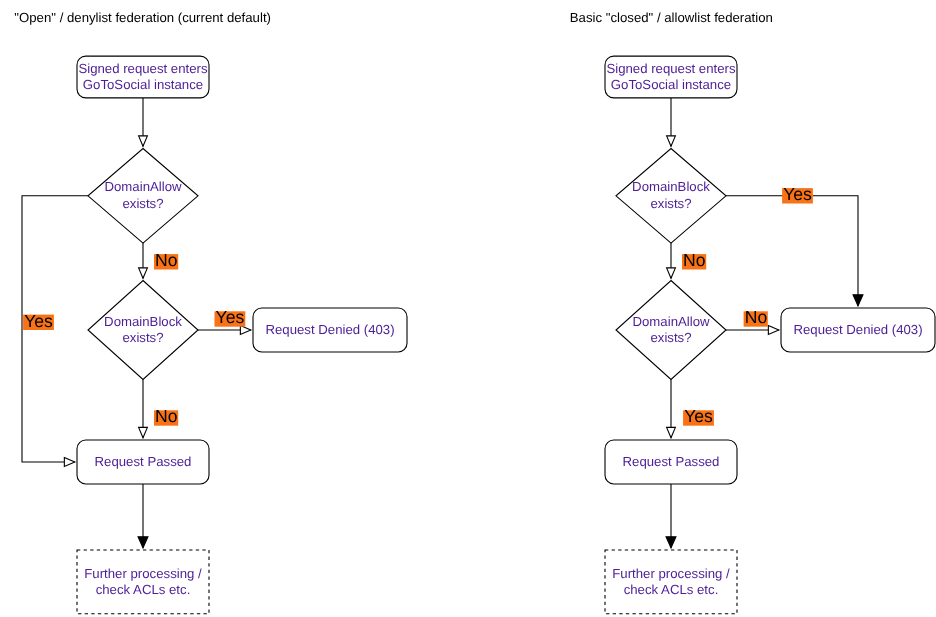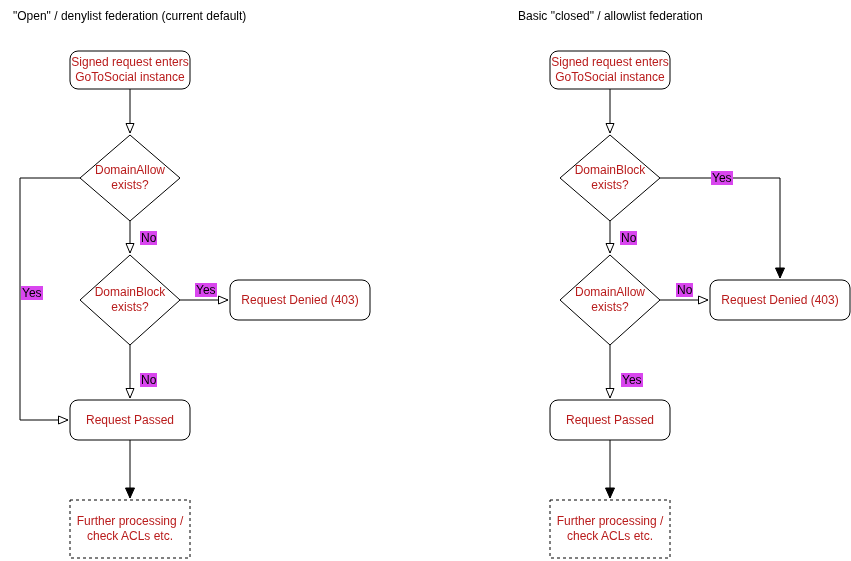--- a/index.html
+++ b/index.html
@@ -1,23 +1,23 @@
 <!DOCTYPE html>
 <html><head>
 <meta charset="utf-8">
 <style>
   html,body{margin:0;padding:0;background:#ffffff;}
   .page{position:relative;width:851px;height:561px;background:#ffffff;overflow:hidden;
         font-family:"Liberation Sans",sans-serif;color:#000;}
   .page svg{position:absolute;left:0;top:0;}
   .title{position:absolute;font-size:12px;white-space:nowrap;color:#000;}
   .lbl{position:absolute;display:flex;align-items:center;justify-content:center;
-       text-align:center;font-size:12px;line-height:1.25;white-space:pre-line;color:#b91c1c;}
-  .edge-lbl{position:absolute;font-size:12px;line-height:14px;white-space:nowrap;
-            background:#d946ef;padding:0 1px;color:#000;}
+       text-align:center;font-size:12px;line-height:1.25;white-space:pre-line;color:#4c1d95;}
+  .edge-lbl{position:absolute;font-size:16px;line-height:14px;white-space:nowrap;
+            background:#f97316;padding:0 1px;color:#000;}
 </style>
 </head>
 <body>
 
 <div class="page">
 
   <svg width="851" height="561" viewBox="0 0 851 561">
     <defs>
       <marker id="arrow-open" markerWidth="13" markerHeight="13" refX="11" refY="6.5" orient="auto">
         <path d="M1.5,2.5 L11,6.5 L1.5,10.5 Z" fill="#ffffff" stroke="#000000" stroke-width="1"></path>

